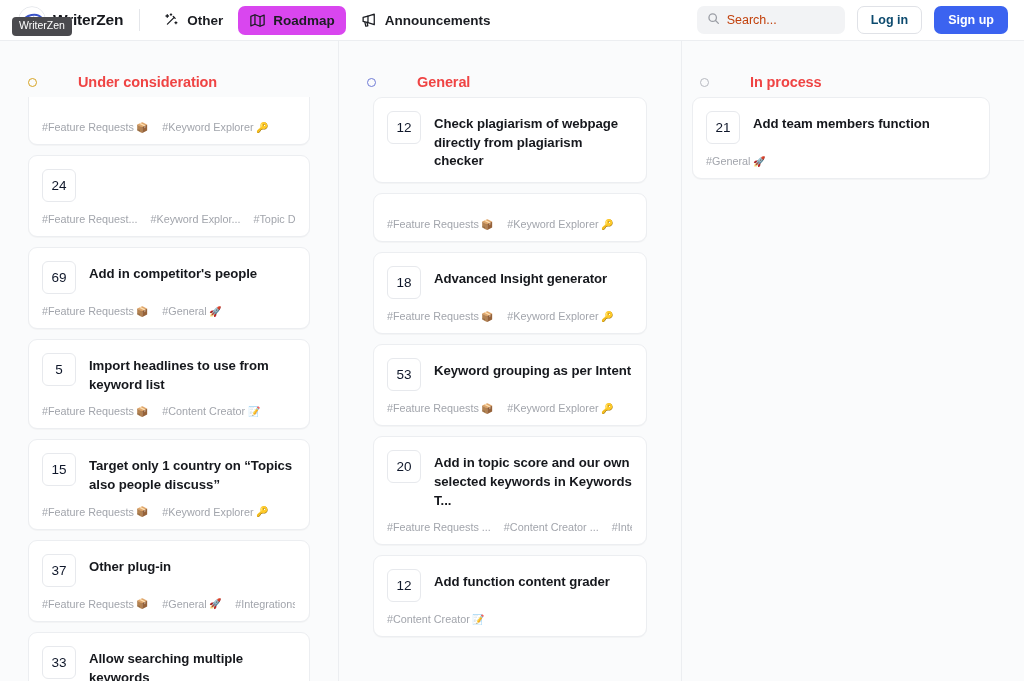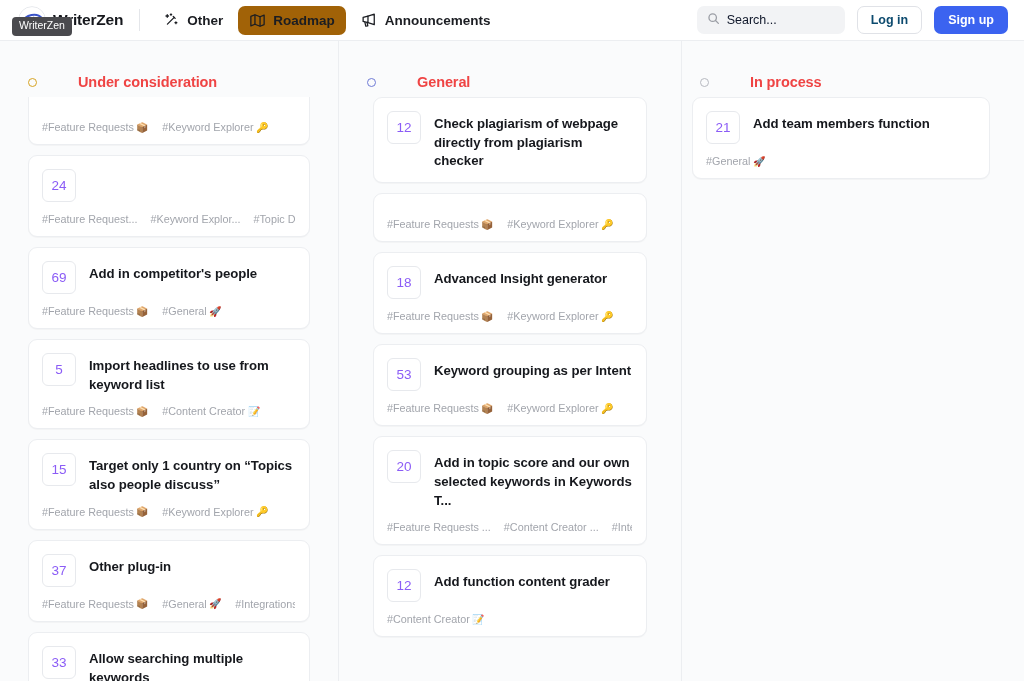--- a/index.html
+++ b/index.html
@@ -63,38 +63,38 @@
   .nav-item {
     display: flex; align-items: center; gap: 7px;
     padding: 6px 11px;
     border-radius: 7px;
     font-size: 13.5px;
     font-weight: 700;
     color: #1b1d22;
     cursor: pointer;
     white-space: nowrap;
   }
-  .nav-item.active { background: #a16207; }
+  .nav-item.active { background: #d946ef; }
   .nav-item .nav-ico { display: flex; align-items: center; }
   .header-right {
     margin-left: auto;
     display: flex; align-items: center; gap: 12px;
   }
   .search-box {
     width: 148px; height: 28px;
     background: #f2f3f5;
     border-radius: 7px;
     display: flex; align-items: center;
     gap: 7px;
     padding: 0 10px;
     cursor: text;
   }
   .search-placeholder {
     font-size: 12.5px;
-    color: #0f172a;
+    color: #c2410c;
   }
   .btn-login {
     font-size: 12.5px;
     font-weight: 700;
     color: #0c4a6e;
     background: #ffffff;
     border: 1px solid #e0e2e7;
     border-radius: 7px;
     padding: 6px 13px;
     cursor: pointer;
@@ -175,21 +175,21 @@
     display: flex; align-items: flex-start; gap: 13px;
   }
   .votes {
     min-width: 34px;
     height: 33px;
     border: 1px solid #e7e9ed;
     border-radius: 6px;
     display: flex; align-items: center; justify-content: center;
     font-size: 13.5px;
     font-weight: 400;
-    color: #8b5cf6;
+    color: #0f172a;
     flex: 0 0 auto;
     padding: 0 6px;
     cursor: pointer;
   }
   .card-title {
     font-size: 13.2px;
     font-weight: 700;
     color: #16181d;
     line-height: 1.42;
     padding-top: 4px;

